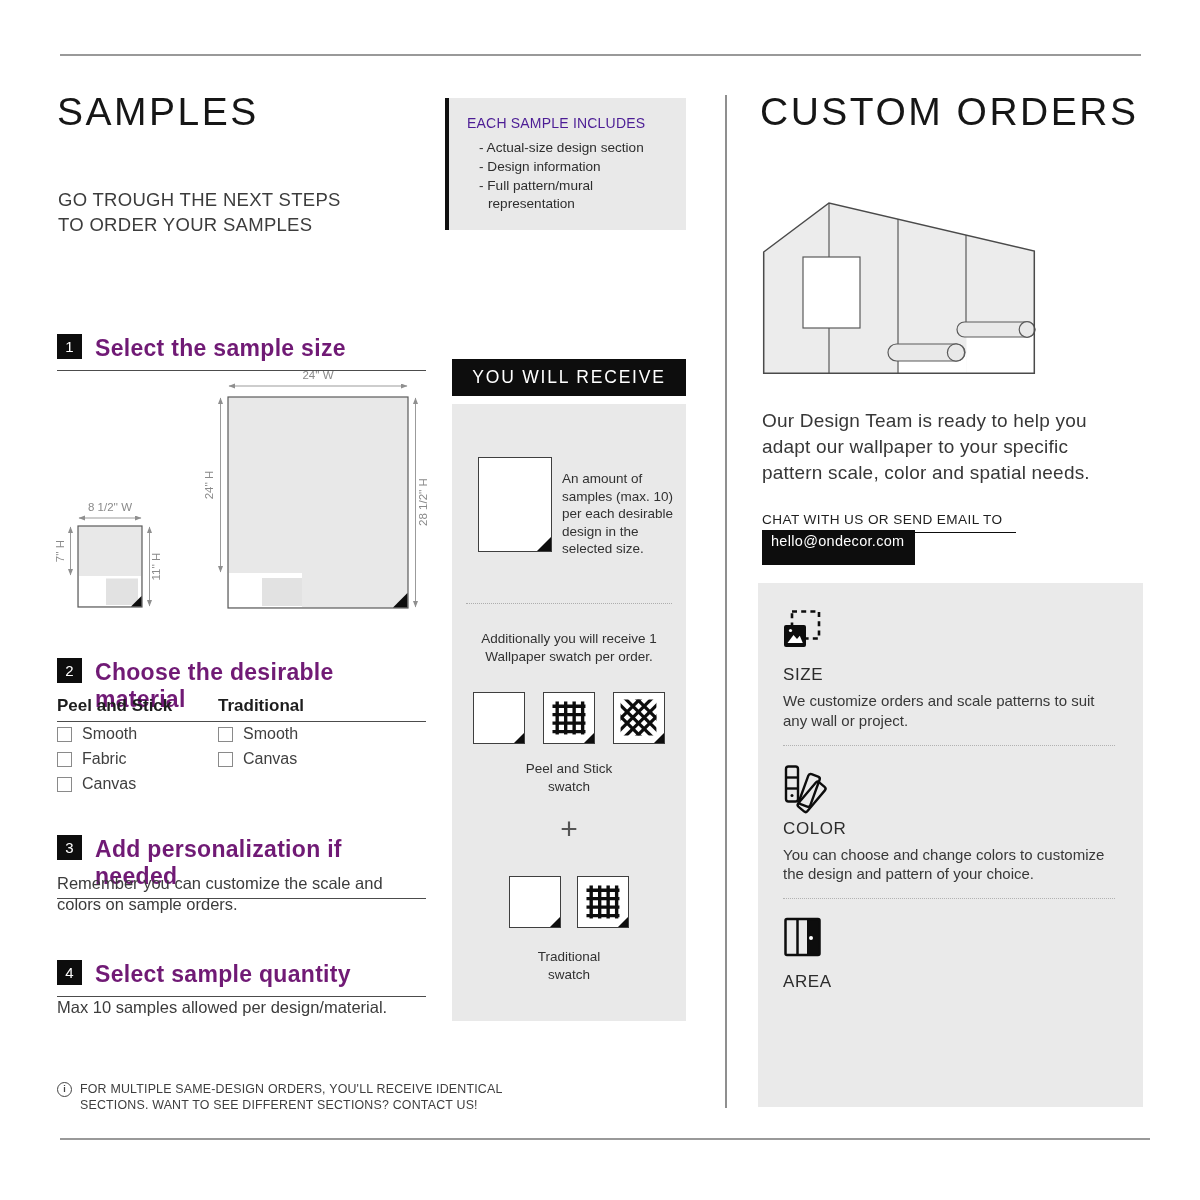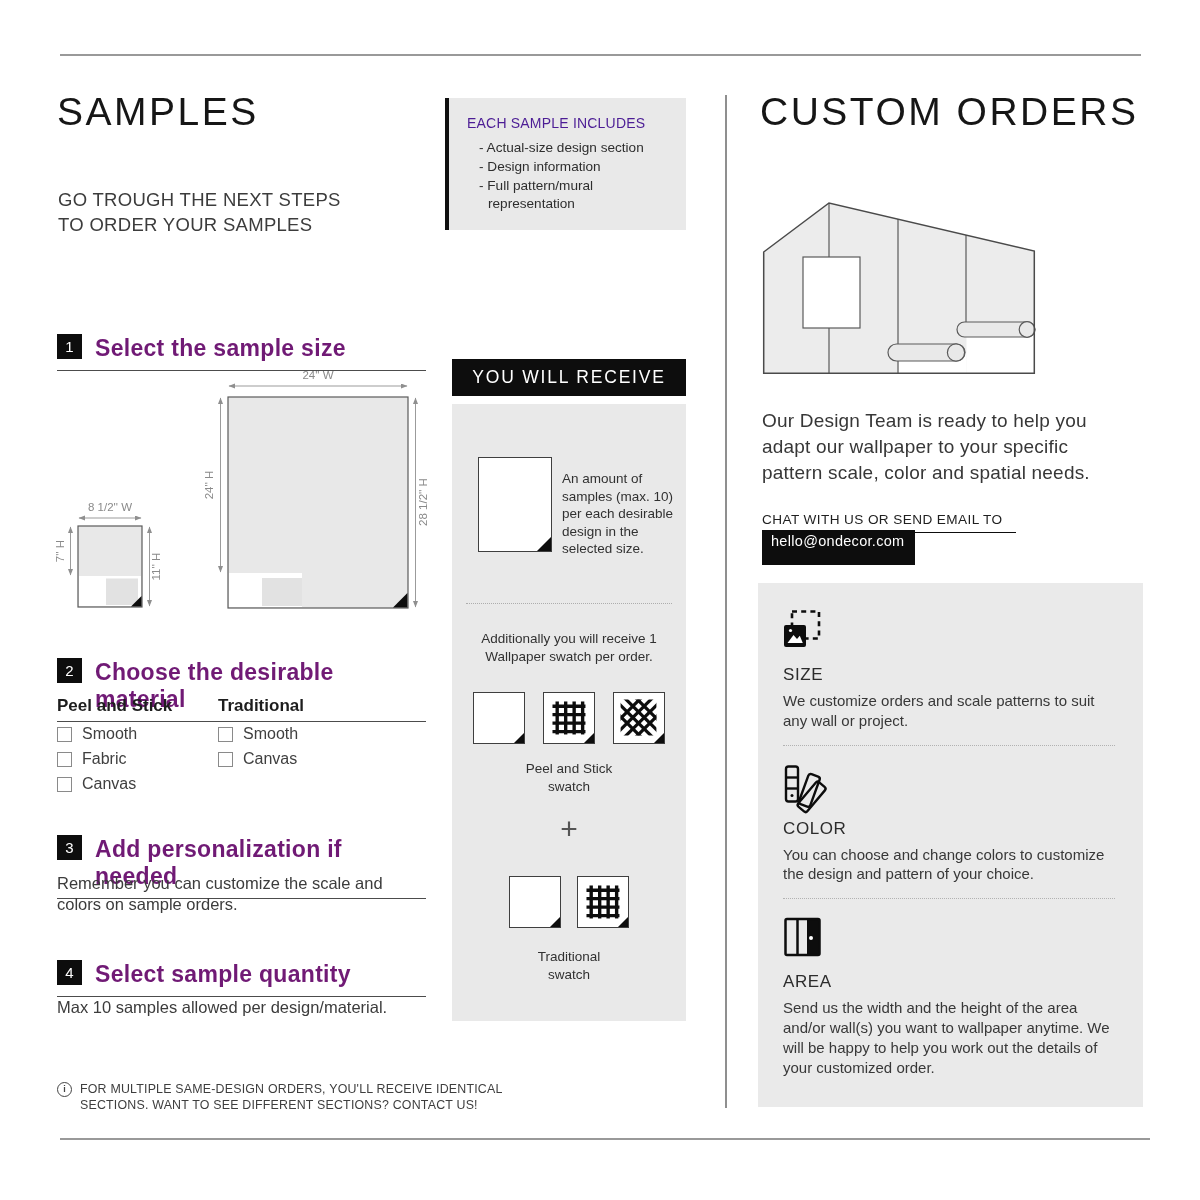--- a/index.html
+++ b/index.html
@@ -341,16 +341,15 @@
 
     <div class="feature-icon">
       <svg width="40" height="40" viewBox="0 0 40 40">
         <rect x="24" y="2" width="12.5" height="36" fill="#0d0d0d"></rect>
         <rect x="2.5" y="2" width="34" height="36" rx="1.5" fill="none" stroke="#0d0d0d" stroke-width="2.5"></rect>
         <line x1="14.5" y1="2" x2="14.5" y2="38" stroke="#0d0d0d" stroke-width="2.5"></line>
         <circle cx="28" cy="21" r="2" fill="#ffffff"></circle>
       </svg>
     </div>
     <div class="feature-title">AREA</div>
-    <div class="feature-text">Send us the width and the height of the area and/or wall(s) you want to wallpaper anytime. We will be happy to help you work out the details of your customized order.</div>
   </div>
 
 </div>
 
 </body></html>

